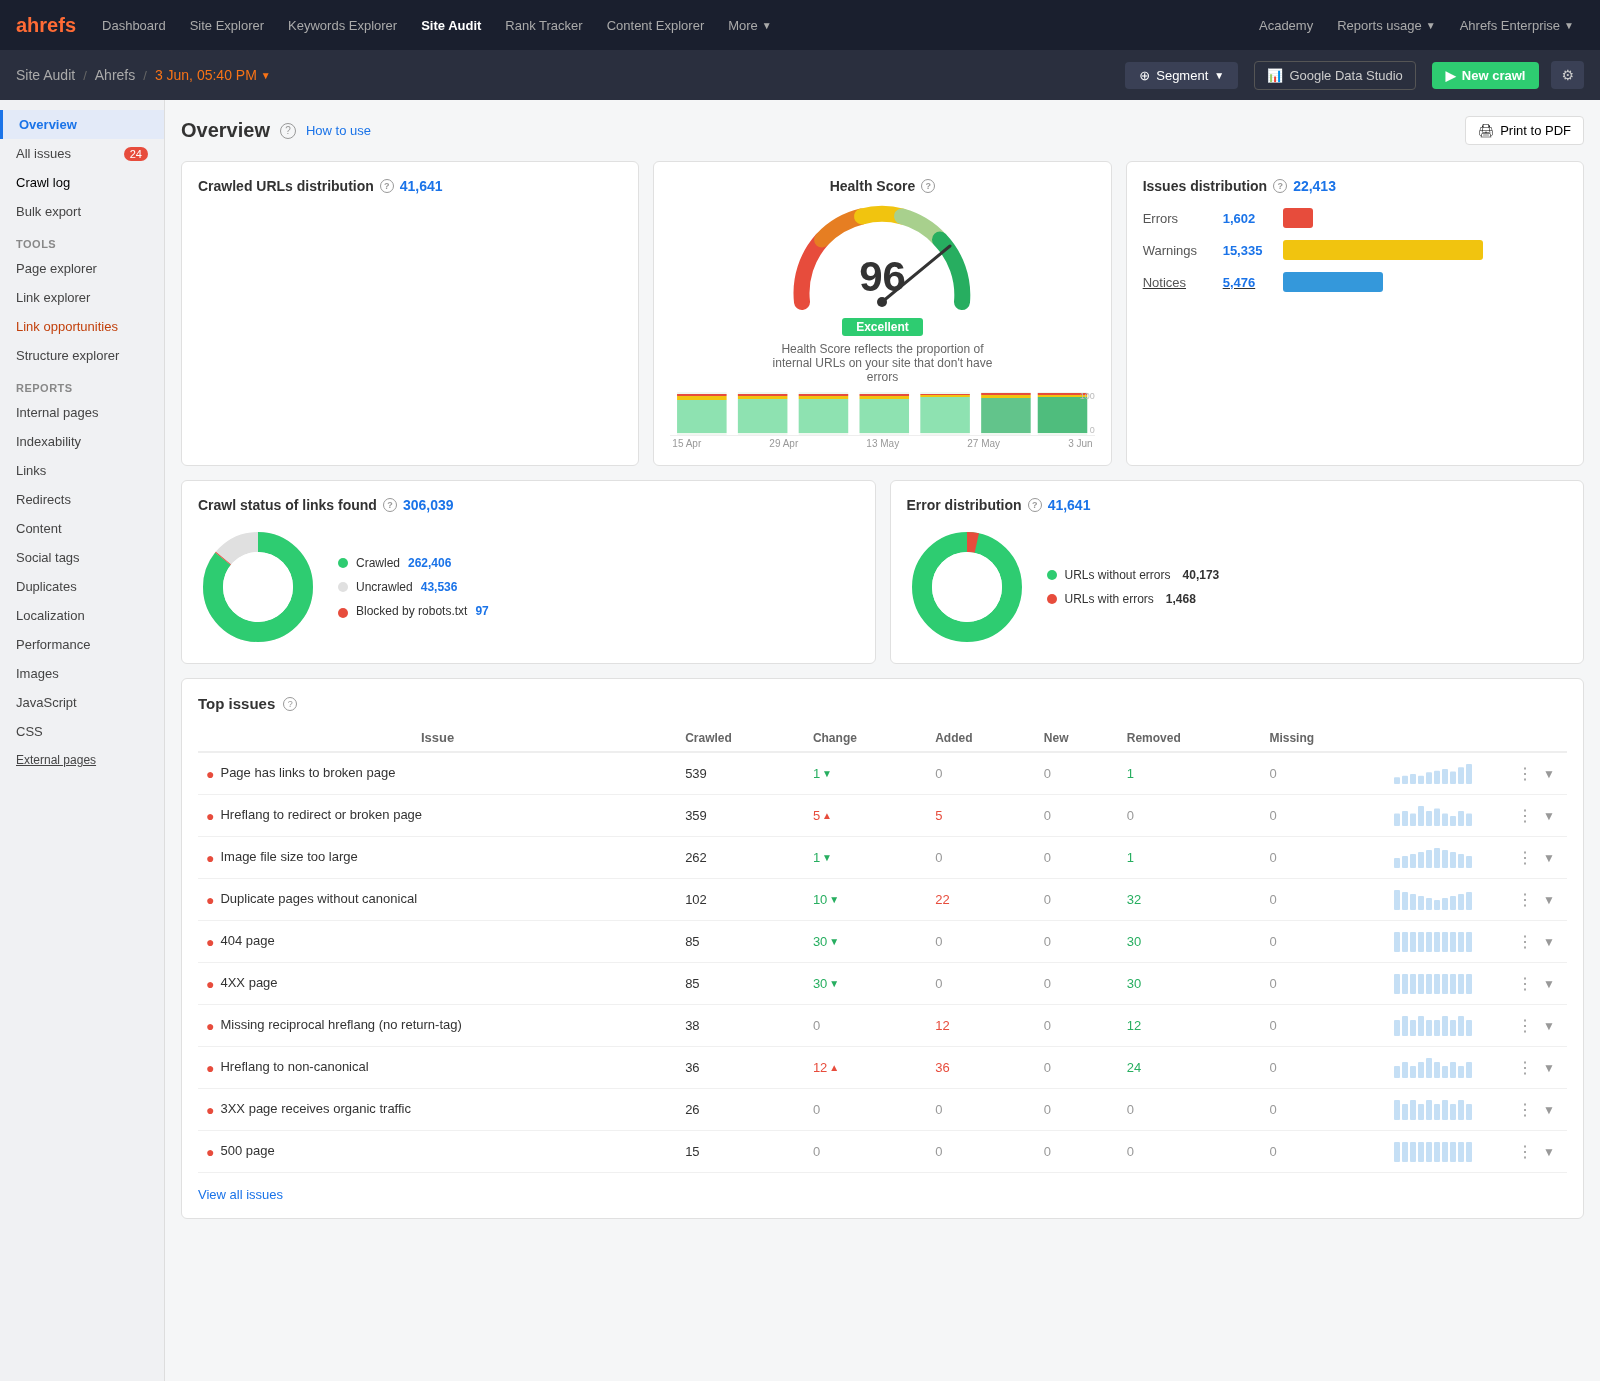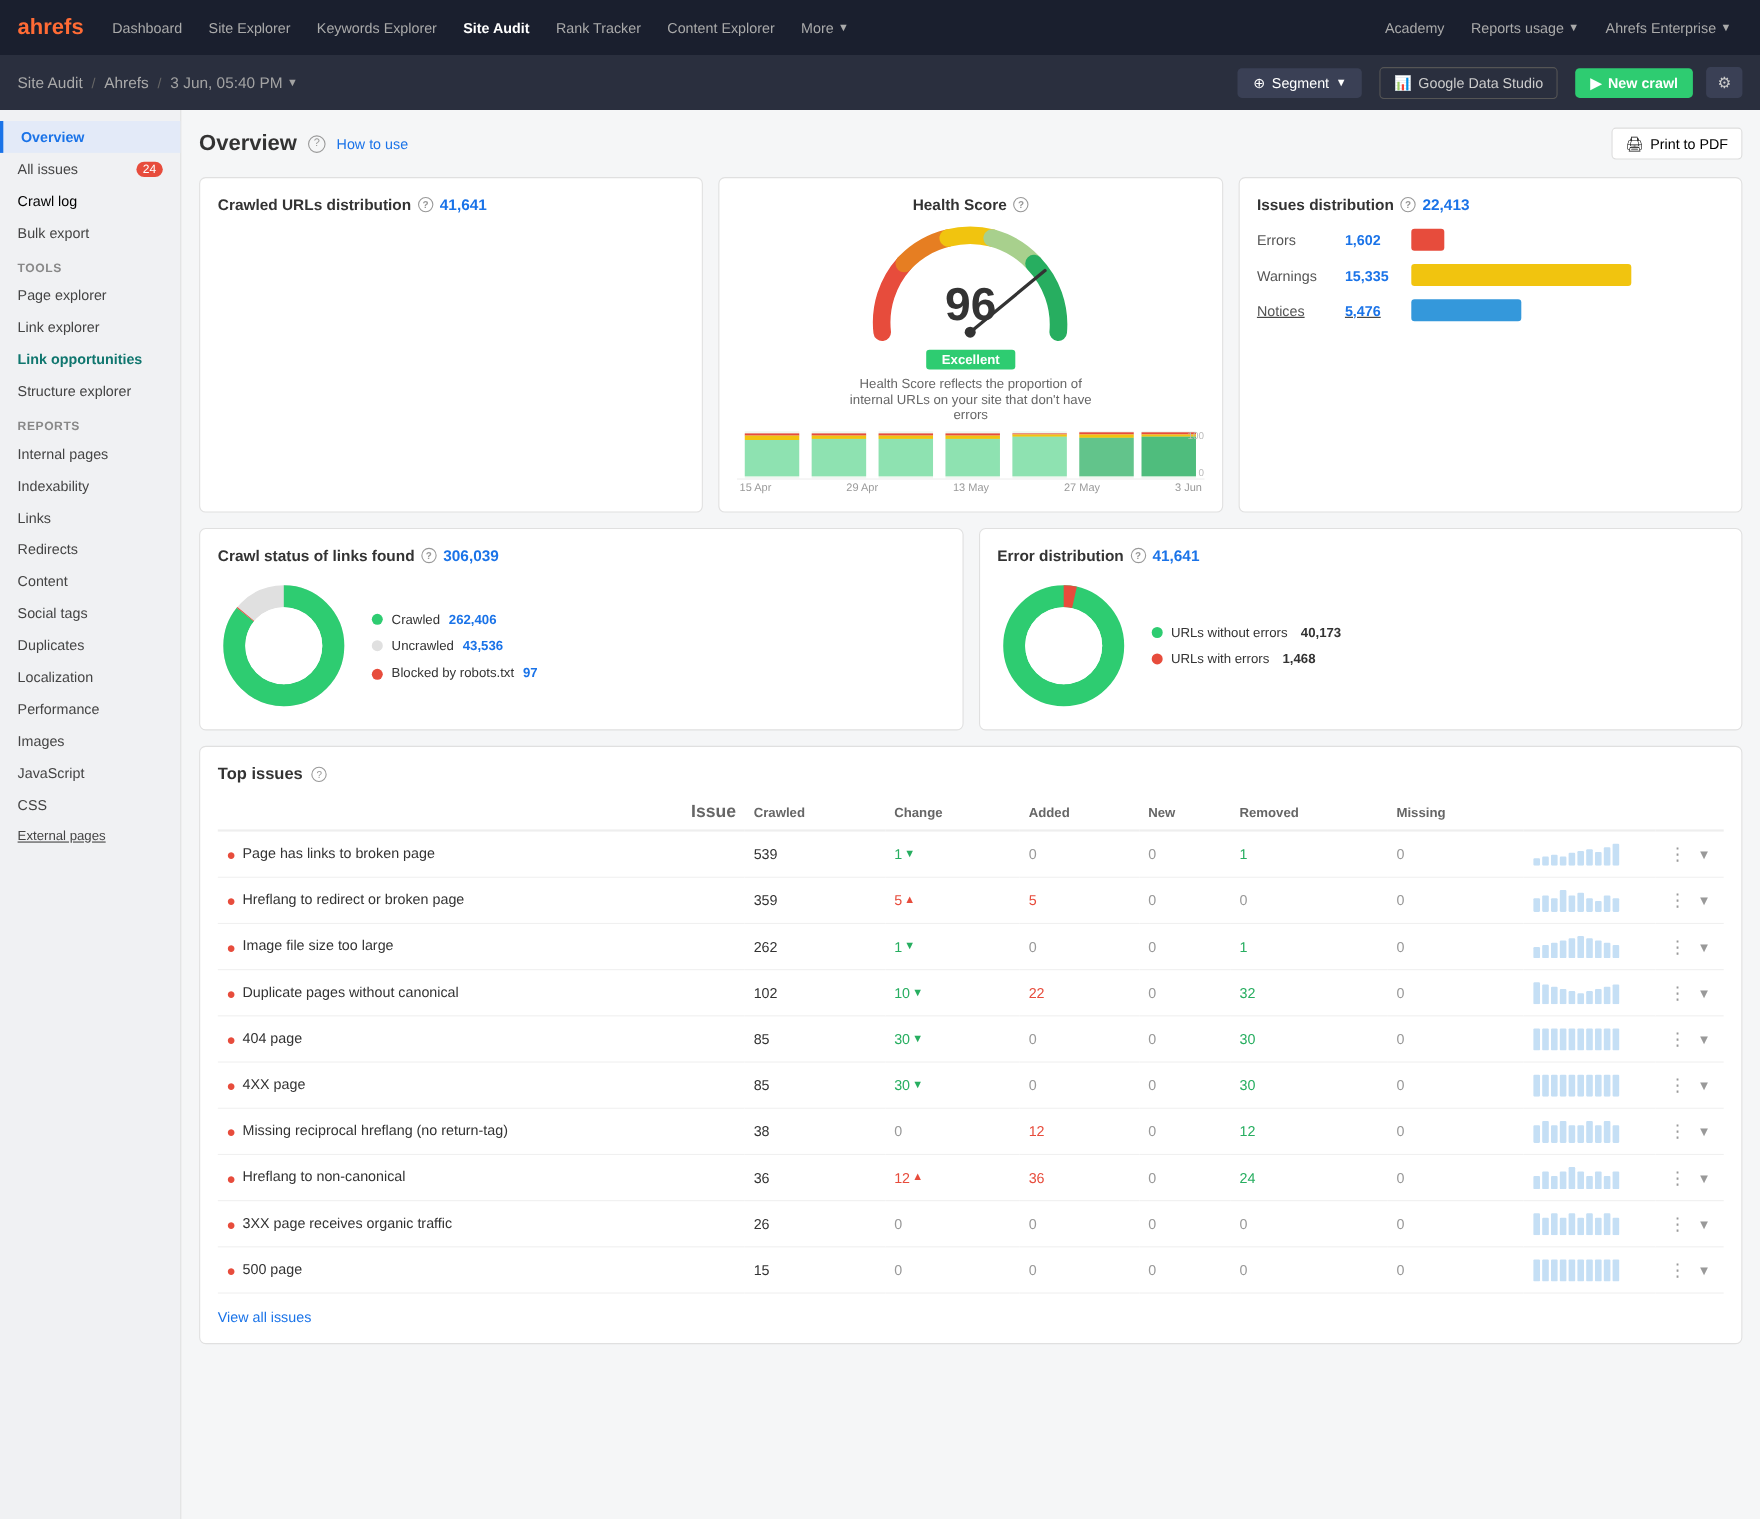--- a/index.html
+++ b/index.html
@@ -35,21 +35,21 @@
         <span style="font-size:10px;">▼</span>
       </span>
   </div>
 </nav>
 
 <div style="background:#2a2f3e; display:flex; align-items:center; padding:0 16px; height:50px; gap:8px;">
   <span style="color:#aaa; font-size:14px; cursor:pointer;">Site Audit</span>
   <span style="color:#666;">/</span>
   <span style="color:#aaa; font-size:14px; cursor:pointer;">Ahrefs</span>
   <span style="color:#666;">/</span>
-  <span style="color:#a3a3a3; font-size:14px; cursor:pointer; display:flex; align-items:center; gap:4px;">
+  <span style="color:#f97316; font-size:14px; cursor:pointer; display:flex; align-items:center; gap:4px;">
       <span>3 Jun, 05:40 PM</span> 
       <span style="font-size:10px;">▼</span>
     </span>
   <div style="flex:1;"></div>
   <button style="background:#3a4055; color:#fff; border:none; padding:6px 14px; border-radius:4px; cursor:pointer; display:flex; align-items:center; gap:6px; font-size:13px;">
     <span>⊕</span>
     <span>Segment</span> 
       <span style="font-size:10px;">▼</span>
   </button>
   <button style="background:transparent; color:#ccc; border:1px solid #555; padding:6px 12px; border-radius:4px; cursor:pointer; font-size:13px; display:flex; align-items:center; gap:6px; margin-left:8px;">
@@ -70,21 +70,21 @@
     <div style="padding:7px 16px; cursor:pointer; color:#444; font-size:13px; display:flex; align-items:center; justify-content:space-between;">
       <span>All issues</span>
       <span style="background:#e74c3c; color:#fff; border-radius:10px; font-size:11px; padding:1px 6px;">24</span>
     </div>
     <div style="padding:7px 16px; cursor:pointer; color:#000000; font-size:13px;">Crawl log</div>
     <div style="padding:7px 16px; cursor:pointer; color:#444; font-size:13px;">Bulk export</div>
 
     <div style="padding:12px 16px 4px; font-size:11px; font-weight:700; color:#888; text-transform:uppercase; letter-spacing:0.5px;">Tools</div>
     <div style="padding:7px 16px; cursor:pointer; color:#444; font-size:13px;">Page explorer</div>
     <div style="padding:7px 16px; cursor:pointer; color:#444; font-size:13px;">Link explorer</div>
-    <div style="padding:7px 16px; cursor:pointer; color:#0f766e; font-size:13px;font-weight:bold;">Link opportunities</div>
+    <div style="padding:7px 16px; cursor:pointer; color:#c2410c; font-size:13px;">Link opportunities</div>
     <div style="padding:7px 16px; cursor:pointer; color:#444; font-size:13px;">Structure explorer</div>
 
     <div style="padding:12px 16px 4px; font-size:11px; font-weight:700; color:#888; text-transform:uppercase; letter-spacing:0.5px;">Reports</div>
     <div style="padding:7px 16px; cursor:pointer; color:#444; font-size:13px;">Internal pages</div>
     <div style="padding:7px 16px; cursor:pointer; color:#444; font-size:13px;">Indexability</div>
     <div style="padding:7px 16px; cursor:pointer; color:#444; font-size:13px;">Links</div>
     <div style="padding:7px 16px; cursor:pointer; color:#444; font-size:13px;">Redirects</div>
     <div style="padding:7px 16px; cursor:pointer; color:#444; font-size:13px;">Content</div>
     <div style="padding:7px 16px; cursor:pointer; color:#444; font-size:13px;">Social tags</div>
     <div style="padding:7px 16px; cursor:pointer; color:#444; font-size:13px;">Duplicates</div>
@@ -302,21 +302,21 @@
     </div>
 
     <div style="background:#fff; border-radius:6px; border:1px solid #e0e0e0; padding:16px;">
       <div style="display:flex; align-items:center; gap:8px; margin-bottom:12px;">
         <span style="font-size:15px; font-weight:700;">Top issues</span>
         <span style="width:14px; height:14px; border-radius:50%; border:1.5px solid #999; color:#999; display:inline-flex; align-items:center; justify-content:center; font-size:9px; cursor:pointer;">?</span>
       </div>
       <table style="width:100%; border-collapse:collapse;">
         <thead>
           <tr>
-            <th style="text-align:right; padding:6px 8px; font-size:16px; color:#666; font-weight:600; border-bottom:2px solid #eee; width:35%;">Issue</th>
+            <th style="text-align:center; padding:6px 8px; font-size:13px; color:#666; font-weight:600; border-bottom:2px solid #eee; width:35%;">Issue</th>
             <th style="text-align:left; padding:6px 8px; font-size:12px; color:#666; font-weight:600; border-bottom:2px solid #eee;">Crawled</th>
             <th style="text-align:left; padding:6px 8px; font-size:12px; color:#666; font-weight:600; border-bottom:2px solid #eee;">Change</th>
             <th style="text-align:left; padding:6px 8px; font-size:12px; color:#666; font-weight:600; border-bottom:2px solid #eee;">Added</th>
             <th style="text-align:left; padding:6px 8px; font-size:12px; color:#666; font-weight:600; border-bottom:2px solid #eee;">New</th>
             <th style="text-align:left; padding:6px 8px; font-size:12px; color:#666; font-weight:600; border-bottom:2px solid #eee;">Removed</th>
             <th style="text-align:left; padding:6px 8px; font-size:12px; color:#666; font-weight:600; border-bottom:2px solid #eee;">Missing</th>
             <th style="border-bottom:2px solid #eee; width:120px;"></th>
             <th style="border-bottom:2px solid #eee; width:50px;"></th>
           </tr>
         </thead>

